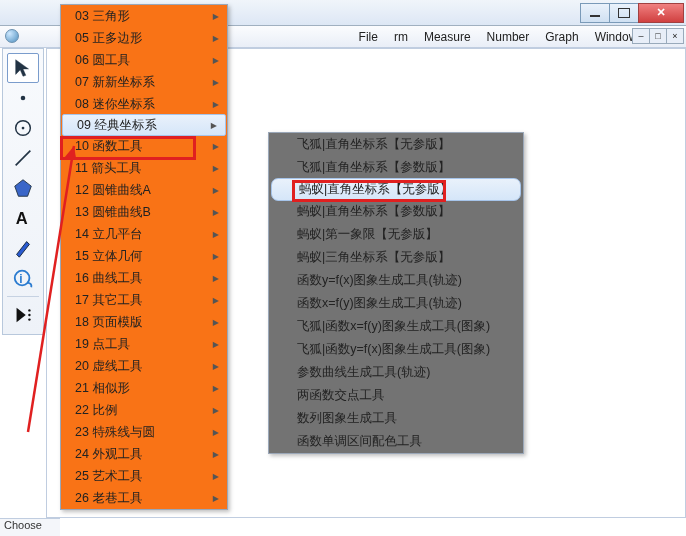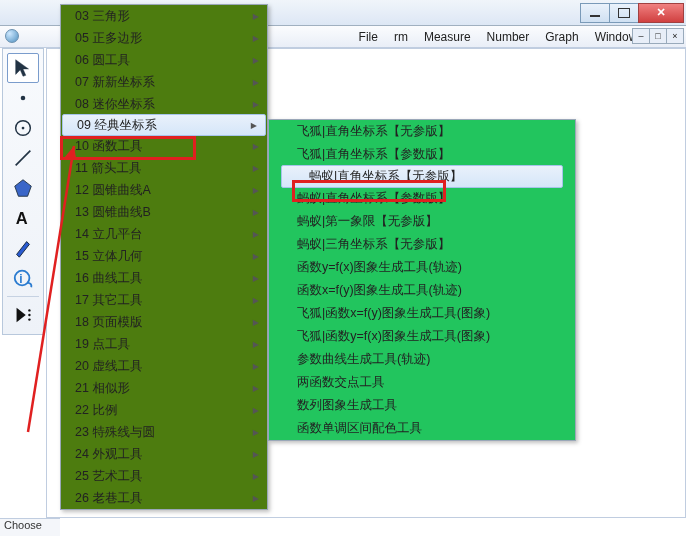--- a/index.html
+++ b/index.html
@@ -22,30 +22,30 @@
 
 .toolcol { position:absolute; left:2px; top:48px; width:42px; background:linear-gradient(#f8fafd,#eef2f8); border:1px solid #b8c8dc; display:flex; flex-direction:column; align-items:center; padding:4px 0; gap:0;}
 .tool { width:32px; height:30px; display:flex; align-items:center; justify-content:center; color:#2050a0; }
 .tool svg { width:22px; height:22px; }
 .tool.sel { border:1px solid #7a9ccc; background:#fff; border-radius:2px; }
 .toolcol .sep { width:80%; height:1px; background:#c6d2e2; margin:3px 0;}
 
 .statusbar { position:absolute; left:0; bottom:0; width:60px; height:18px; border-top:1px solid #c0cde0; font-size:11px; padding-left:4px; color:#333; background:#f4f6fa;}
 
 
-.menu1 { position:absolute; left:60px; top:4px; width:208px; background:#4d7c0f; border:1px solid #9aa7b8; box-shadow:2px 2px 4px rgba(0,0,0,.25);}
+.menu1 { position:absolute; left:60px; top:4px; width:168px; background:#f97316; border:1px solid #9aa7b8; box-shadow:2px 2px 4px rgba(0,0,0,.25);}
 .menu1 .row { height:22px; display:flex; align-items:center; padding:0 18px 0 14px; font-size:12.5px; color:#222; position:relative;}
 .menu1 .row::after { content:"\25B6"; font-size:8px; color:#555; position:absolute; right:8px; }
 .menu1 .row.highlight { background: linear-gradient(#e9f1fb,#d5e6f9); border:1px solid #a6c4ea; height:22px; margin:-1px 1px; border-radius:2px;}
 .redbox1 { position:absolute; border:3px solid #e02020; pointer-events:none; }
 
 
-.menu2 { position:absolute; left:268px; top:119px; width:308px; background:#22c55e; border:1px solid #9aa7b8; box-shadow:2px 2px 4px rgba(0,0,0,.25);}
+.menu2 { position:absolute; left:268px; top:132px; width:256px; background:#737373; border:1px solid #9aa7b8; box-shadow:2px 2px 4px rgba(0,0,0,.25);}
 .menu2 .row { height:23px; display:flex; align-items:center; padding-left:28px; font-size:12.5px; color:#222;}
-.menu2 .row.highlight { background: linear-gradient(#e9f1fb,#d5e6f9); border:1px solid #a6c4ea; margin:-1px 12px; border-radius:2px; padding-left:27px;}
+.menu2 .row.highlight { background: linear-gradient(#e9f1fb,#d5e6f9); border:1px solid #a6c4ea; margin:-1px 2px; border-radius:7px; padding-left:27px;}
 
 
 .arrow { position:absolute; pointer-events:none; }
 
 .canvas { position:absolute; left:46px; right:0; top:48px; bottom:18px; background:#fff; border:1px solid #c0cde0;}
 </style>
 </head>
 <body>
 
 <div class="titlebar">

